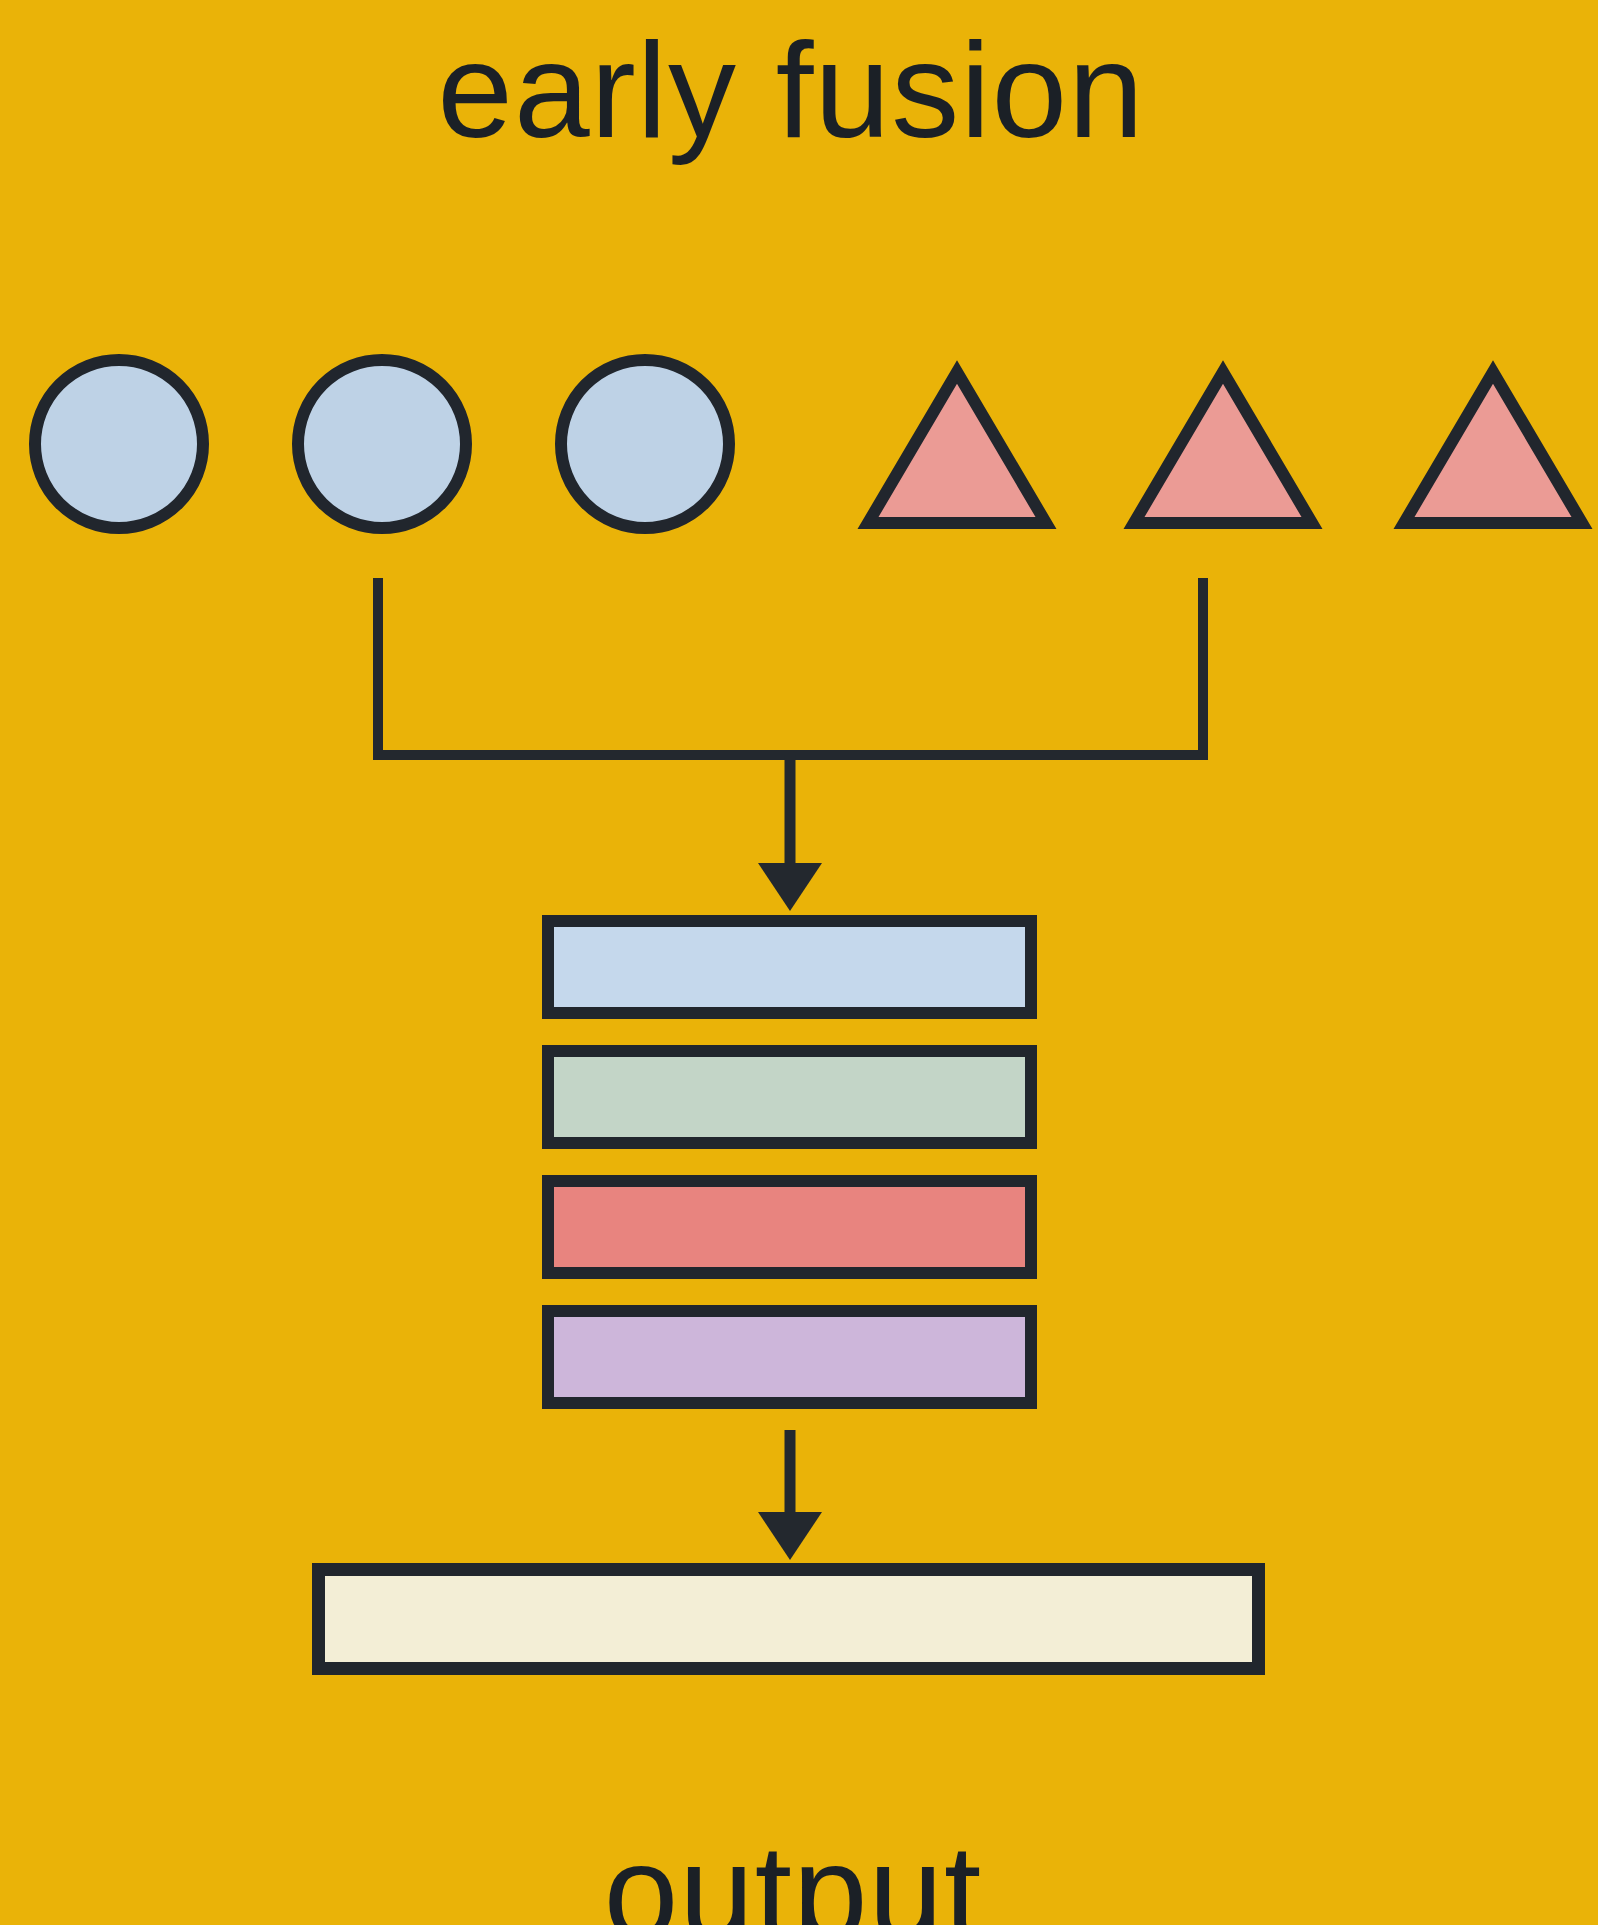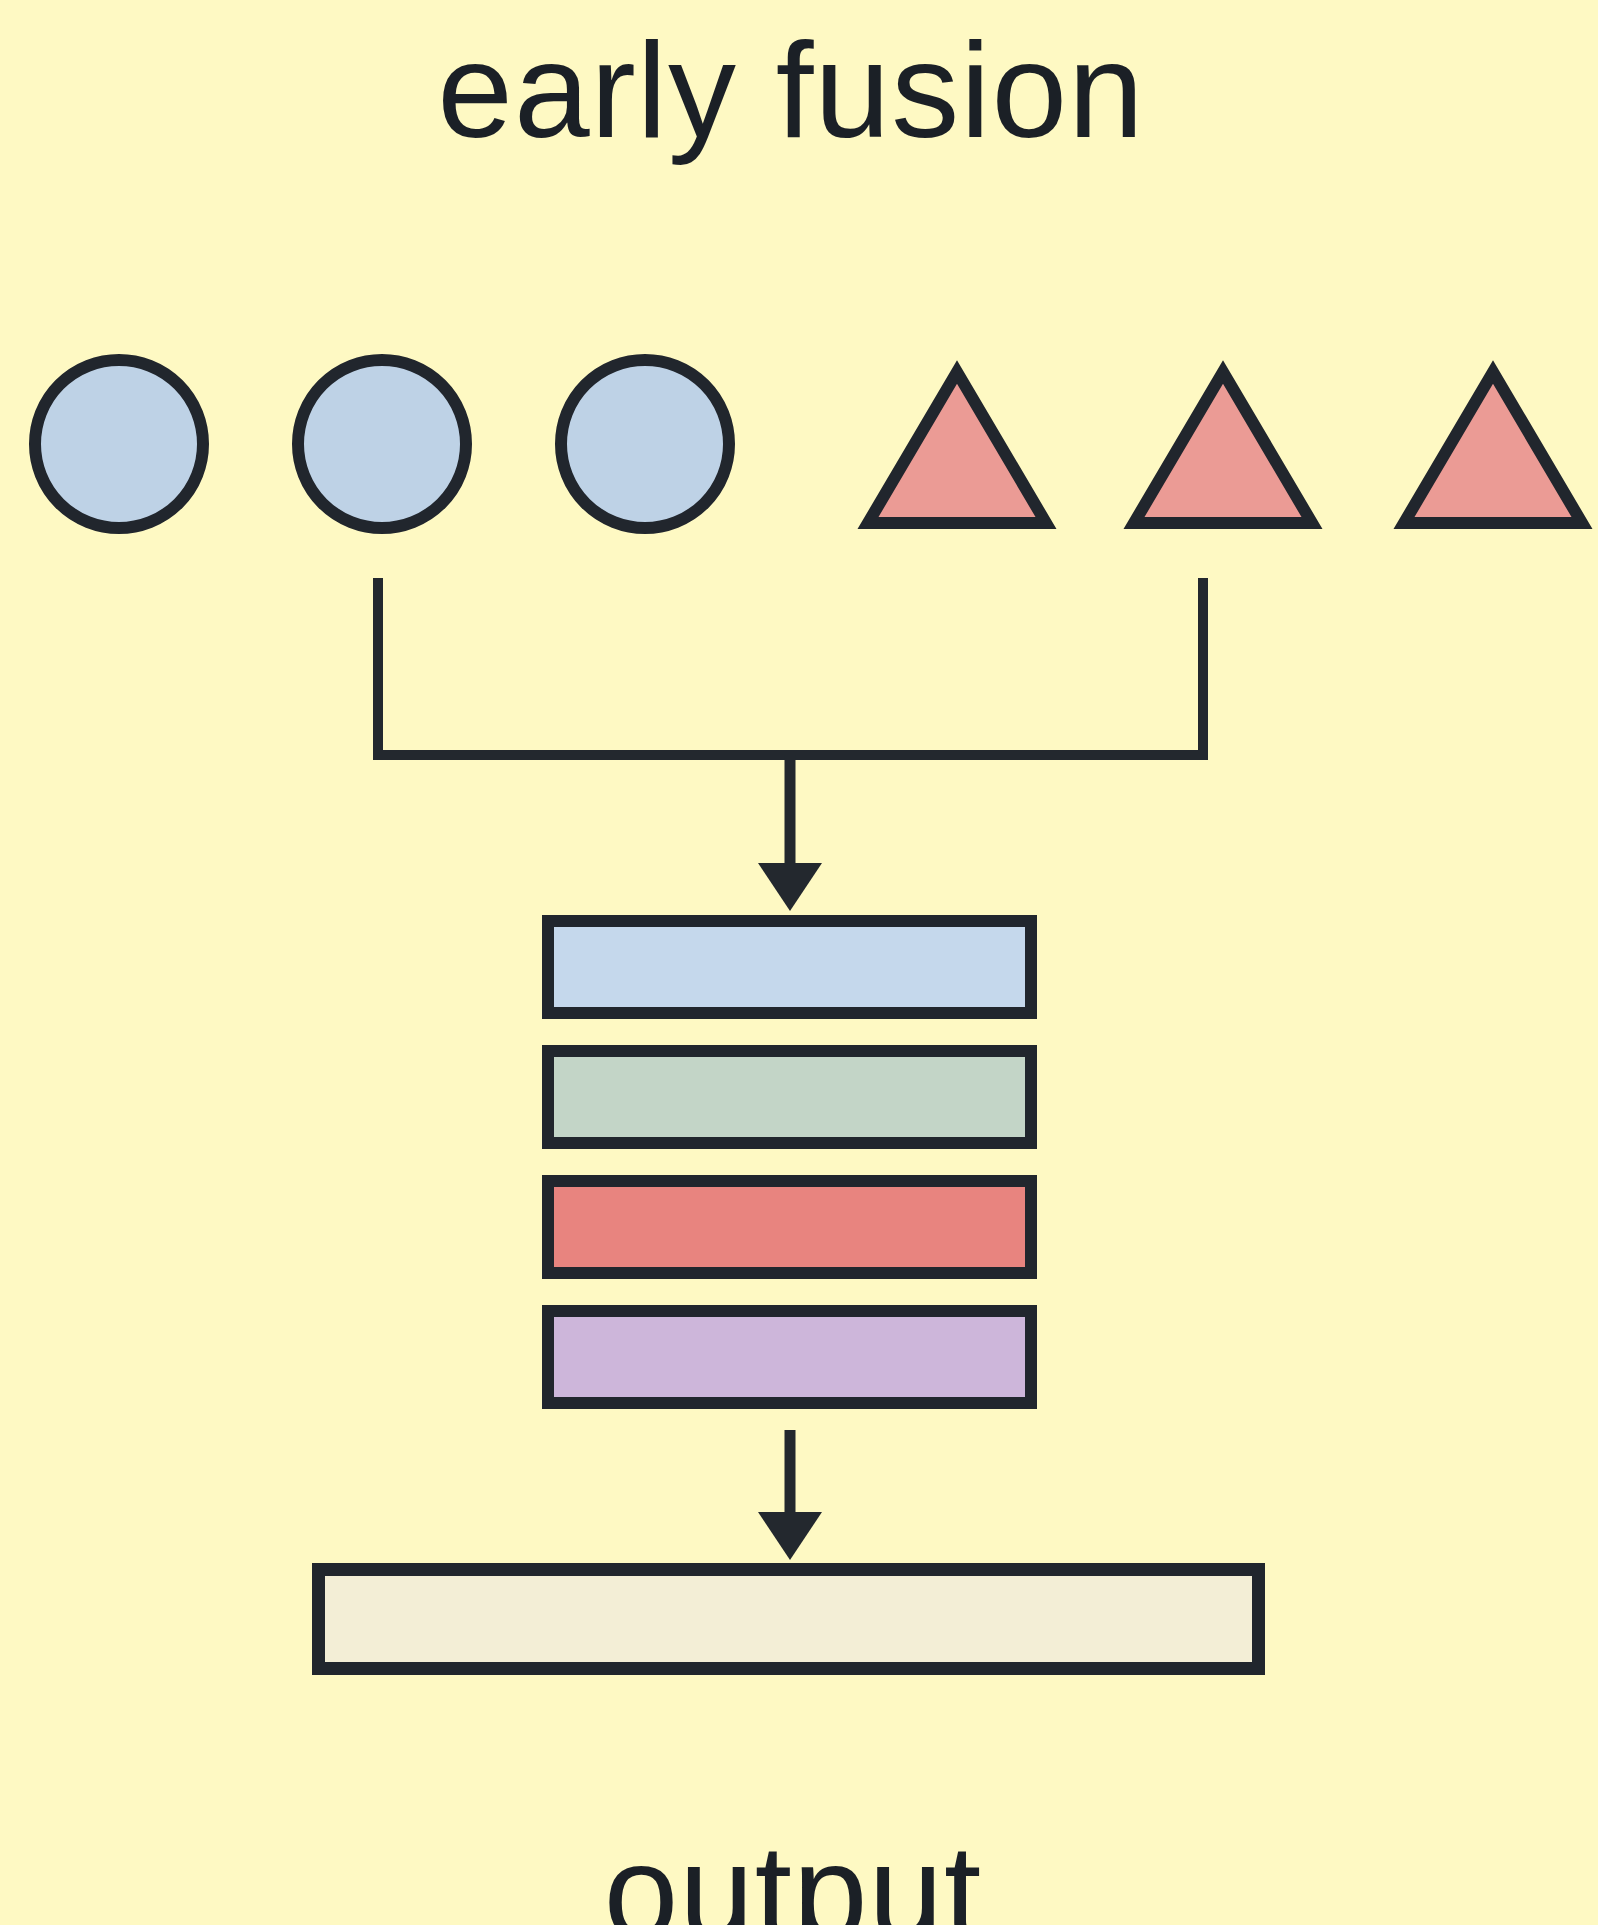--- a/index.html
+++ b/index.html
@@ -36,21 +36,21 @@
   #diagram-svg {
     position: absolute;
     top: 0;
     left: 0;
     display: block;
   }
 </style>
 </head>
 <body>
 
-<div id="canvas" style="background: #fef9c3;">
+<div id="canvas" style="background: #eab308;">
 
   <div id="title-label" class="big-label" style="color: rgb(27, 32, 38);">early fusion</div>
 
   <svg id="diagram-svg" width="1598" height="1925" viewBox="0 0 1598 1925" xmlns="http://www.w3.org/2000/svg">
       <circle cx="119" cy="444" r="84" fill="#bed2e6" stroke="#21262d" stroke-width="12"></circle>
       <circle cx="382" cy="444" r="84" fill="#bed2e6" stroke="#21262d" stroke-width="12"></circle>
       <circle cx="645" cy="444" r="84" fill="#bed2e6" stroke="#21262d" stroke-width="12"></circle>
       <polygon points="868,523 1046,523 957,372" fill="#eb9b95" stroke="#21262d" stroke-width="12" stroke-linejoin="miter"></polygon>
       <polygon points="1134,523 1312,523 1223,372" fill="#eb9b95" stroke="#21262d" stroke-width="12" stroke-linejoin="miter"></polygon>
       <polygon points="1404,523 1582,523 1493,372" fill="#eb9b95" stroke="#21262d" stroke-width="12" stroke-linejoin="miter"></polygon>

